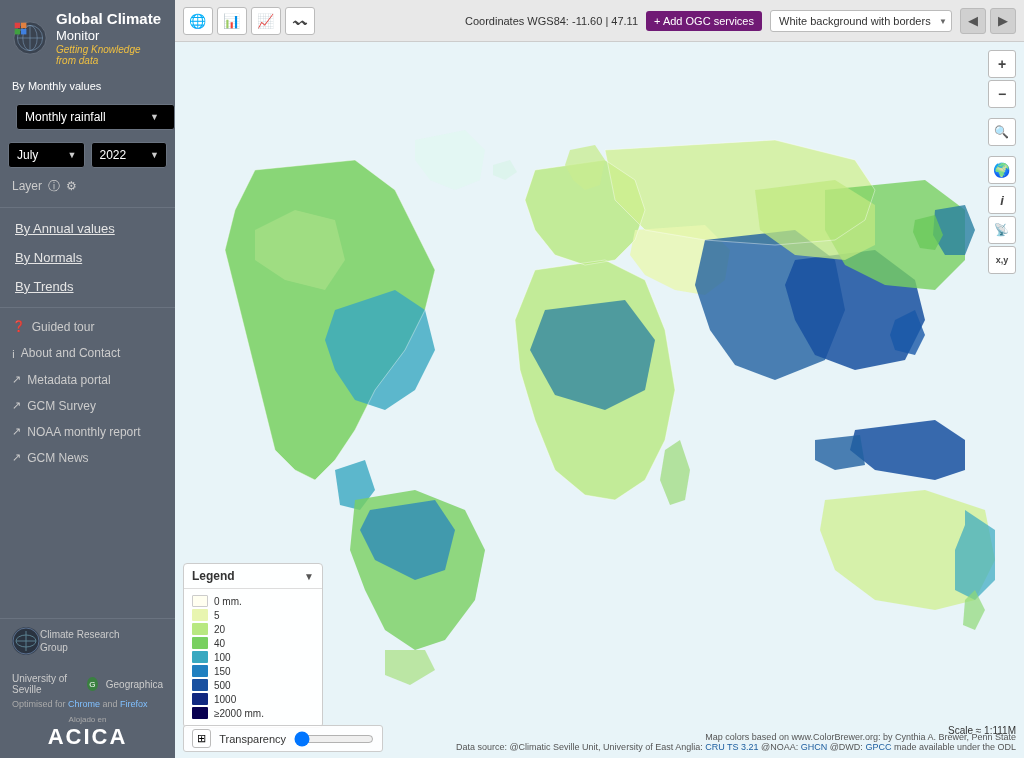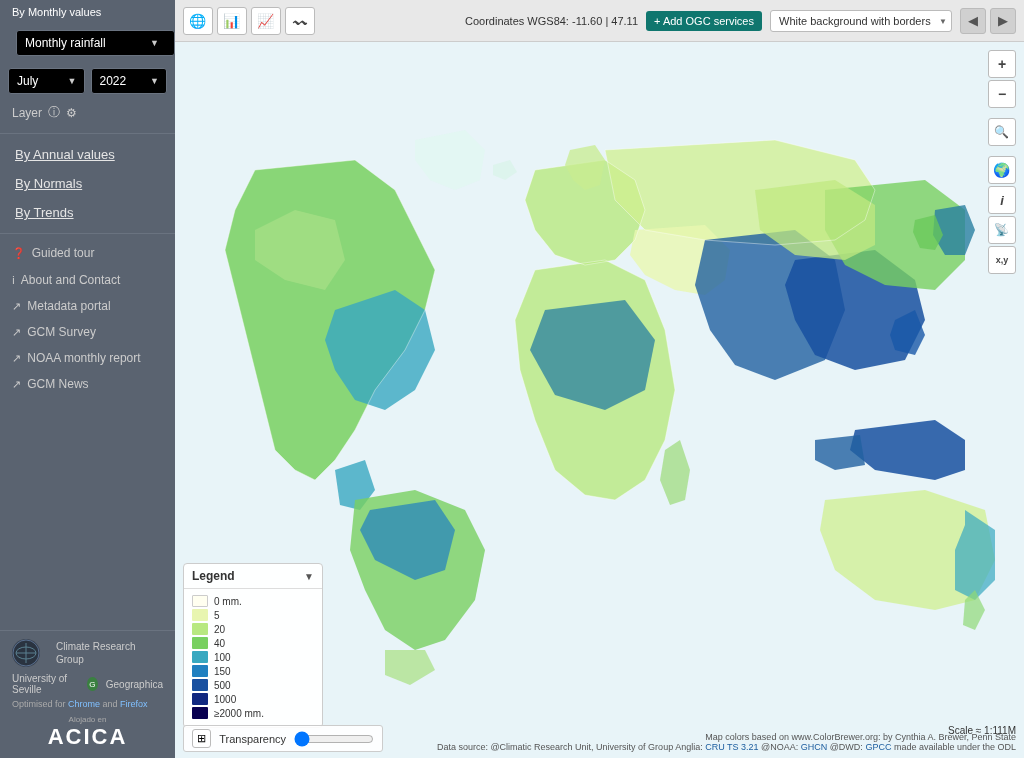--- a/index.html
+++ b/index.html
@@ -140,22 +140,22 @@
     .sidebar-link-icon { font-size: 11px; }
 
     .sidebar-footer {
       margin-top: auto;
       padding: 8px 12px;
       border-top: 1px solid #6a7380;
     }
     .sidebar-org {
       display: flex;
       align-items: center;
-      gap: 16px;
-      margin-bottom: 6px;
+      gap: 0;
+      margin-bottom: 18px;
     }
     .org-logo {
       width: 28px; height: 28px;
       background: #3a4350;
       border-radius: 50%;
       display: flex; align-items: center; justify-content: center;
       font-size: 8px; color: #aaa;
     }
     .org-text { font-size: 10px; color: #ccc; line-height: 1.3; }
     .sidebar-unis {
@@ -221,21 +221,21 @@
       width: 30px; height: 28px;
     }
 
     .toolbar-right {
       display: flex; align-items: center; gap: 8px;
     }
     .coordinates-text {
       font-size: 11px; color: #333;
     }
     .ogc-btn {
-      background: #0f766e;
+      background: #701a75;
       color: #fff;
       border: none;
       border-radius: 3px;
       padding: 4px 8px;
       font-size: 11px;
       cursor: pointer;
     }
     .bg-dropdown {
       background: #fff;
       border: 1px solid #bbb;
@@ -385,20 +385,39 @@
       right: 8px;
       font-size: 10px;
       color: #333;
     }
   </style>
 </head>
 <body>
 
 <div id="sidebar">
 
+  <div class="sidebar-logo">
+    <svg class="logo-icon" viewBox="0 0 40 40">
+      <circle cx="20" cy="20" r="18" fill="#3a4350" stroke="#6a7380" stroke-width="1"></circle>
+      <circle cx="20" cy="20" r="14" fill="none" stroke="#80a0c0" stroke-width="1" opacity="0.6"></circle>
+      <ellipse cx="20" cy="20" rx="8" ry="14" fill="none" stroke="#80a0c0" stroke-width="1" opacity="0.6"></ellipse>
+      <line x1="6" y1="20" x2="34" y2="20" stroke="#80a0c0" stroke-width="1" opacity="0.6"></line>
+      <line x1="20" y1="6" x2="20" y2="34" stroke="#80a0c0" stroke-width="1" opacity="0.6"></line>
+
+      <rect x="3" y="3" width="6" height="6" fill="#e04040"></rect>
+      <rect x="10" y="3" width="6" height="6" fill="#e08040"></rect>
+      <rect x="3" y="10" width="6" height="6" fill="#40a040"></rect>
+      <rect x="10" y="10" width="6" height="6" fill="#4080e0"></rect>
+    </svg>
+    <div class="logo-text">
+      <h1>Global Climate</h1>
+      <h2>Monitor</h2>
+      <div class="tagline">Getting Knowledge from data</div>
+    </div>
+  </div>
 
   <div class="sidebar-section-label active">By Monthly values</div>
 
   <div class="dropdown-wrapper">
     <select class="sidebar-dropdown">
       <option>Monthly rainfall</option>
       <option>Temperature</option>
       <option>Wind</option>
     </select>
   </div>
@@ -658,21 +677,21 @@
       <input type="range" min="0" max="100" value="0" style="">
     </div>
 
     
     <div class="scale-text">Scale ≈ 1:111M</div>
 
     
     <div class="map-attribution">
       <div>Map colors based on www.ColorBrewer.org: by Cynthia A. Brewer, Penn State</div>
       <div>
-        <span>Data source: @Climatic Research Unit, University of Group Anglia: </span>
+        <span>Data source: @Climatic Seville Unit, University of East Anglia: </span>
         <a style="color:#2060a0;">CRU TS 3.21</a>
         <span> @NOAA:</span>
         <a style="color:#2060a0;">GHCN</a>
         <span> @DWD:</span>
         <a style="color:#2060a0;">GPCC</a>
         <span> made available under the ODL</span>
       </div>
     </div>
 
   </div>

